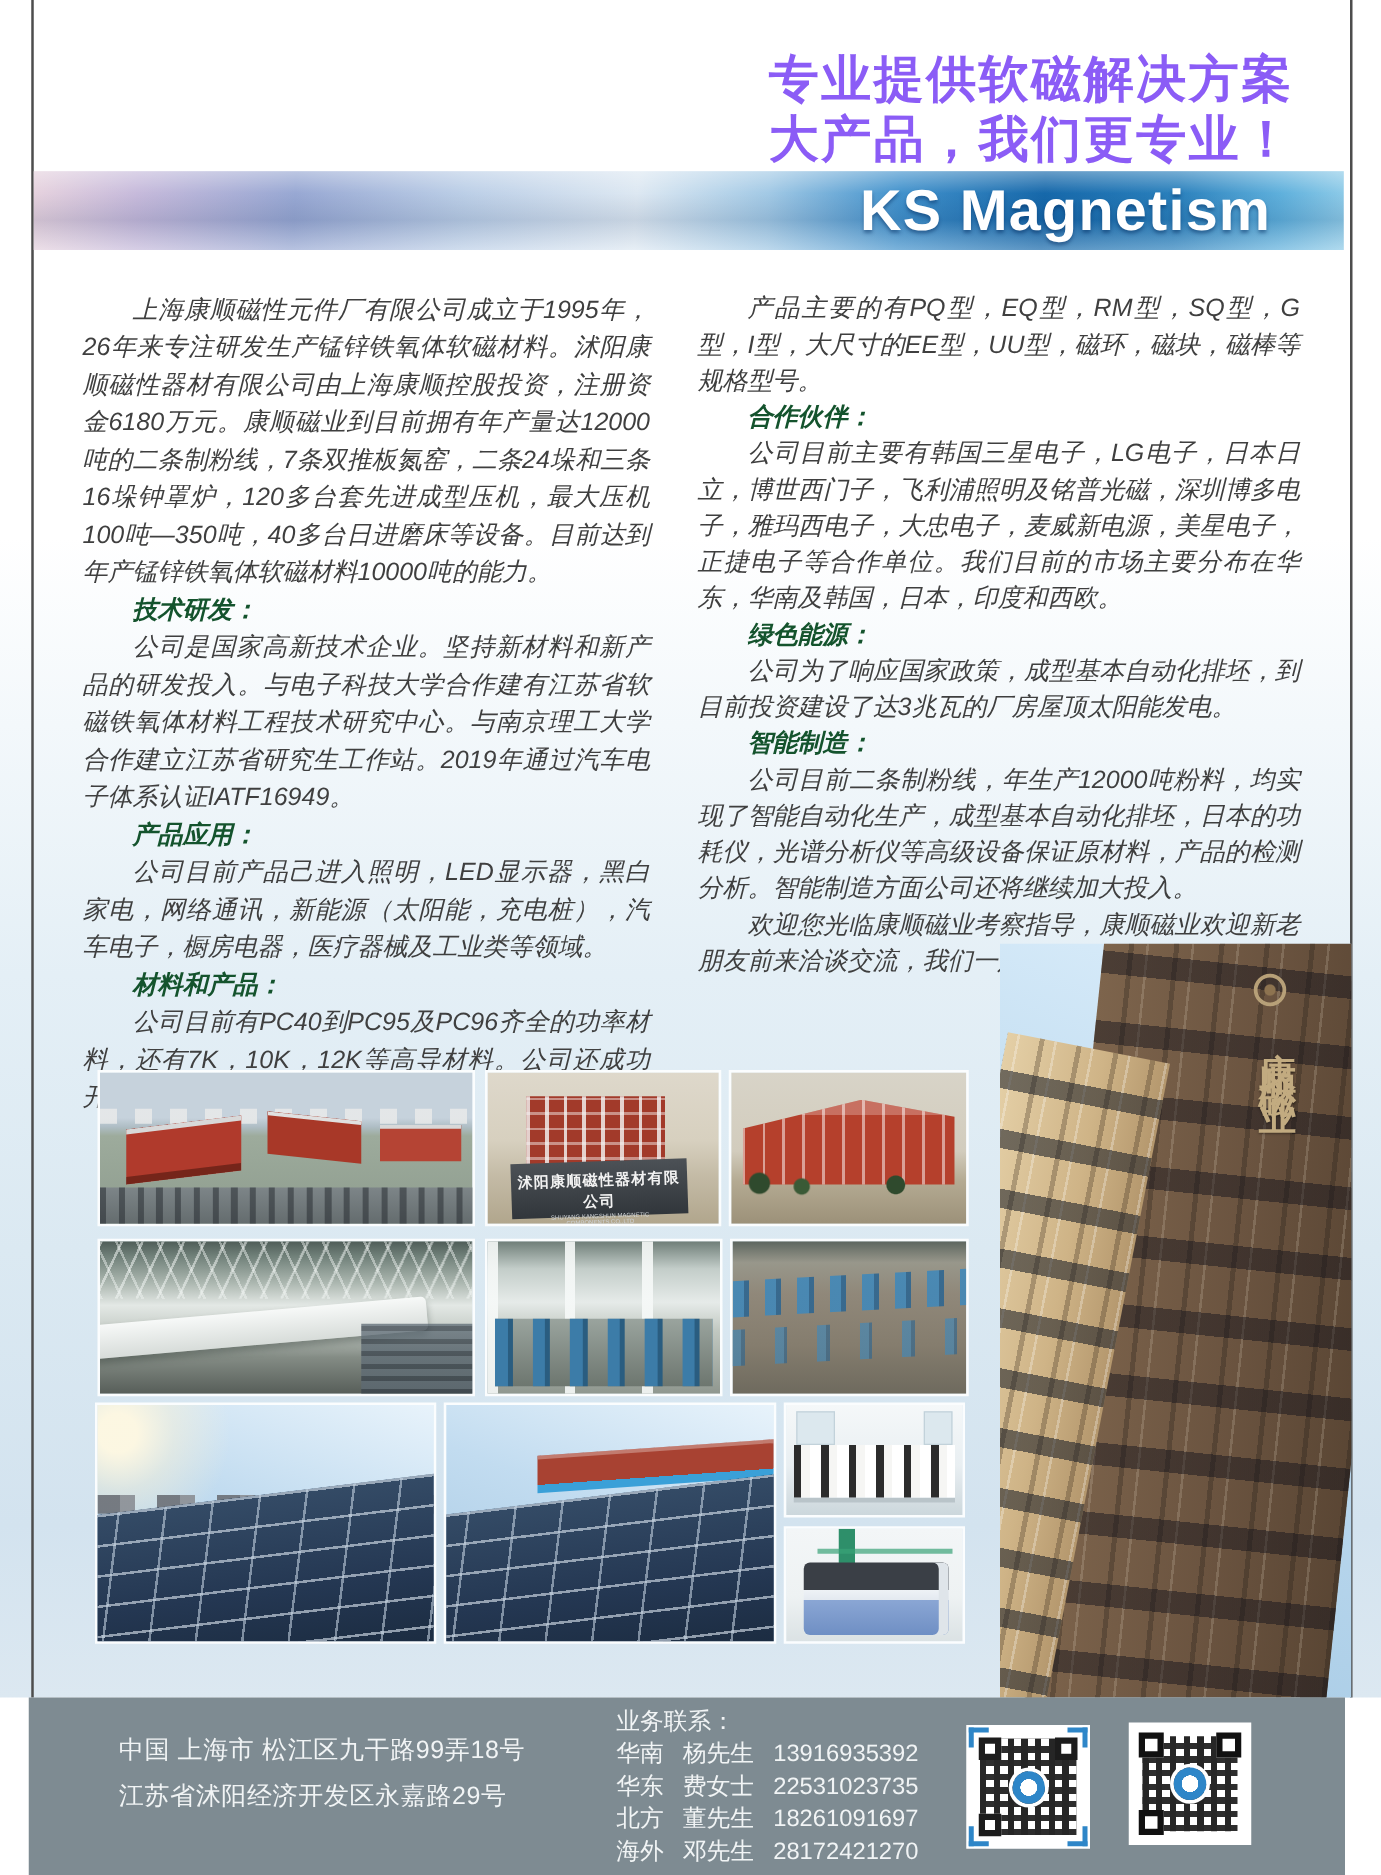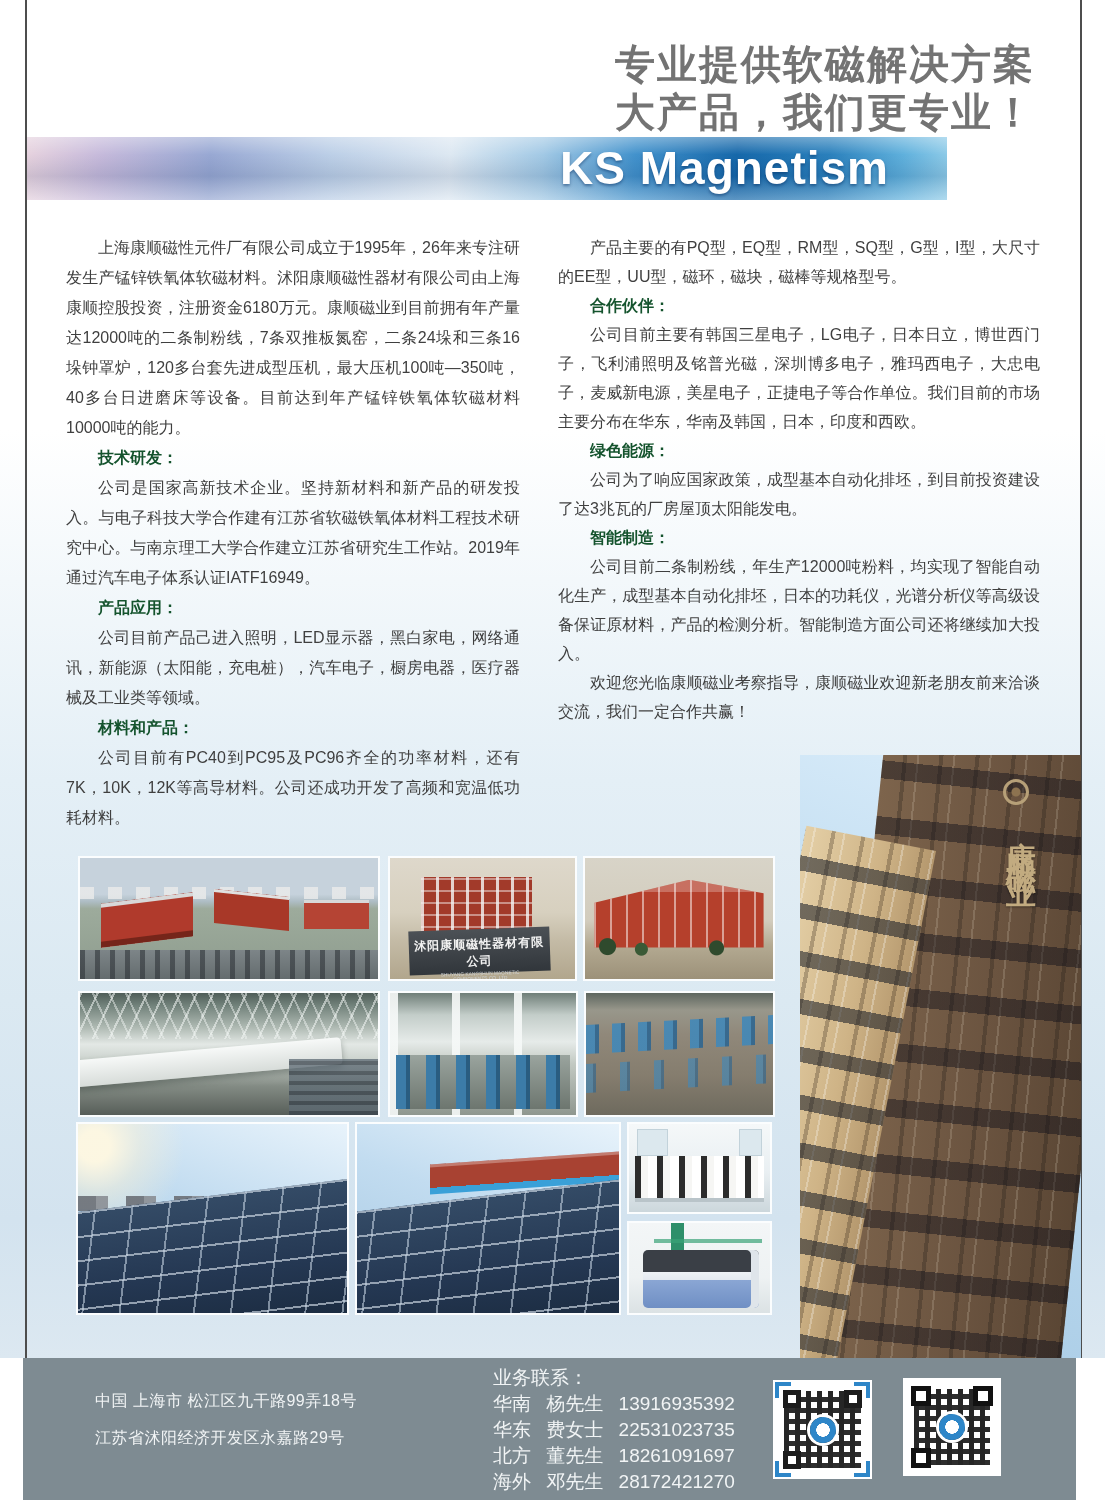--- a/index.html
+++ b/index.html
@@ -11,31 +11,31 @@
   .bg-wash { position:absolute; left:0; top:0; width:1105px; height:1358px;
     background:linear-gradient(180deg,#ffffff 0px,#ffffff 430px,#f3f8fb 580px,#e4eff6 780px,#dbe9f2 1000px,#d3e3ef 1220px,#dce8f1 1358px); }
 
   
   .rule { position:absolute; top:0; width:2px; height:1358px; background:#4d4d4d; }
   .rule.left  { left:25px; }
   .rule.right { left:1080px; }
 
   
   .headline { position:absolute; top:40px; right:70px; text-align:right;
-    font-size:40px; font-weight:bold; color:#737373; line-height:48px; letter-spacing:2px; }
-  .band { position:absolute; left:27px; top:137px; width:920px; height:63px;
+    font-size:40px; font-weight:bold; color:#8b5cf6; line-height:48px; letter-spacing:2px; }
+  .band { position:absolute; left:27px; top:137px; width:1048px; height:63px;
     background:
       linear-gradient(180deg, rgba(255,255,255,.35) 0%, rgba(255,255,255,0) 28%, rgba(0,25,70,.10) 62%, rgba(255,255,255,.30) 100%),
       linear-gradient(93deg,#e6d2de 0%,#c6badb 8%,#98a8d3 20%,#bccfe7 33%,#dde8f2 46%,#a2c9e5 56%,#4292cc 66%,#1668aa 77%,#2a80bc 87%,#5fb0dc 95%,#8ecbe8 100%); padding-left: 44px; }
   .brand { position:absolute; right:58px; top:0; height:63px; line-height:63px;
     font-size:46px; font-weight:bold; color:#ffffff; letter-spacing:1px;
     text-shadow:0 2px 3px rgba(0,40,90,.45); }
 
   
-  .col { position:absolute; top:233px; color:#3f3f3f; font-size:16px; text-align:justify; }
+  .col { position:absolute; top:233px; color:#3f3f3f; font-size:20px; text-align:justify;font-style:italic; }
   .col p { text-indent:2em; }
   .col p.h { font-weight:bold; color:#14532d; }
   .col-left  { left:66px;  width:454px; line-height:30px; }
   .col-right { left:558px; width:482px; line-height:29px; }
 
   
   .photo { position:absolute; overflow:hidden; border:2px solid #fbfdfe; }
 
   
   .ph-aerial { left:78px; top:856px; width:302px; height:125px;
@@ -148,21 +148,21 @@
     background:repeating-linear-gradient(180deg,transparent 0 30px,rgba(20,25,35,.55) 30px 45px,transparent 45px 47px),
                repeating-linear-gradient(90deg,transparent 0 8px,rgba(255,255,255,.28) 8px 10px,transparent 10px 26px,rgba(60,45,30,.3) 26px 30px),
                linear-gradient(90deg,#e4cfa6 0%,#cfb487 60%,#b4976d 100%); }
   .bl-logo { position:absolute; right:52px; top:24px; width:26px; height:26px; border:3px solid #b7a078; border-radius:50%;
     background:radial-gradient(circle,#8d7350 0 4px,transparent 5px); }
   .bl-sign { position:absolute; right:40px; top:62px; writing-mode:vertical-rl; font-size:30px; font-weight:bold;
     color:#c2ab80; letter-spacing:12px; text-shadow:0 1px 2px rgba(0,0,0,.4); }
 
   
   .footer { position:absolute; left:23px; top:1358px; width:1053px; height:142px; background:#7e8b92; color:#f1f4f5; }
-  .addr { position:absolute; left:72px; top:24px; font-size:16px; line-height:37px; letter-spacing:.5px; }
+  .addr { position:absolute; left:72px; top:24px; font-size:20px; line-height:37px; letter-spacing:.5px; }
   .contacts { position:absolute; left:470px; top:7px; font-size:19px; line-height:26px; }
   .contacts .ct { font-weight:normal; }
   .contacts .row span { margin-right:10px; }
   .qr { position:absolute; top:22px; width:99px; height:99px; background:#ffffff; }
   .qr.q1 { left:750px; }
   .qr.q2 { left:880px; top:20px; width:98px; height:98px; }
   .qr .pat { position:absolute; inset:11px; opacity:.92;
     background:repeating-linear-gradient(90deg,#141414 0 5px,transparent 5px 11px),
                repeating-linear-gradient(0deg,#1c1c1c 0 5px,transparent 5px 11px); }
   .fsq { position:absolute; width:20px; height:20px; border:5px solid #111; background:#fff; }

